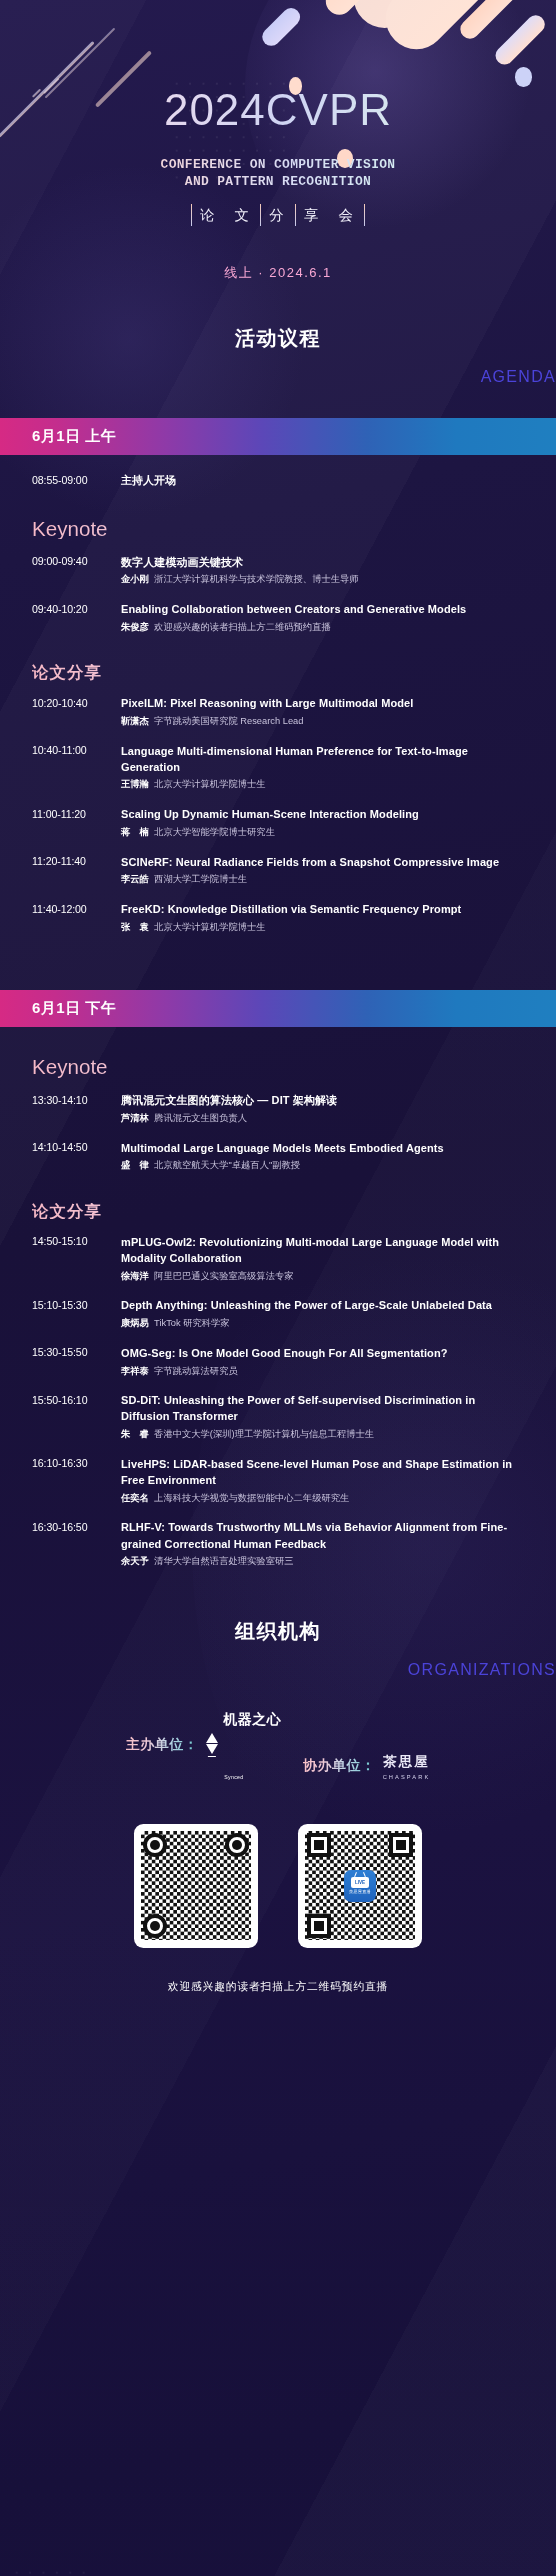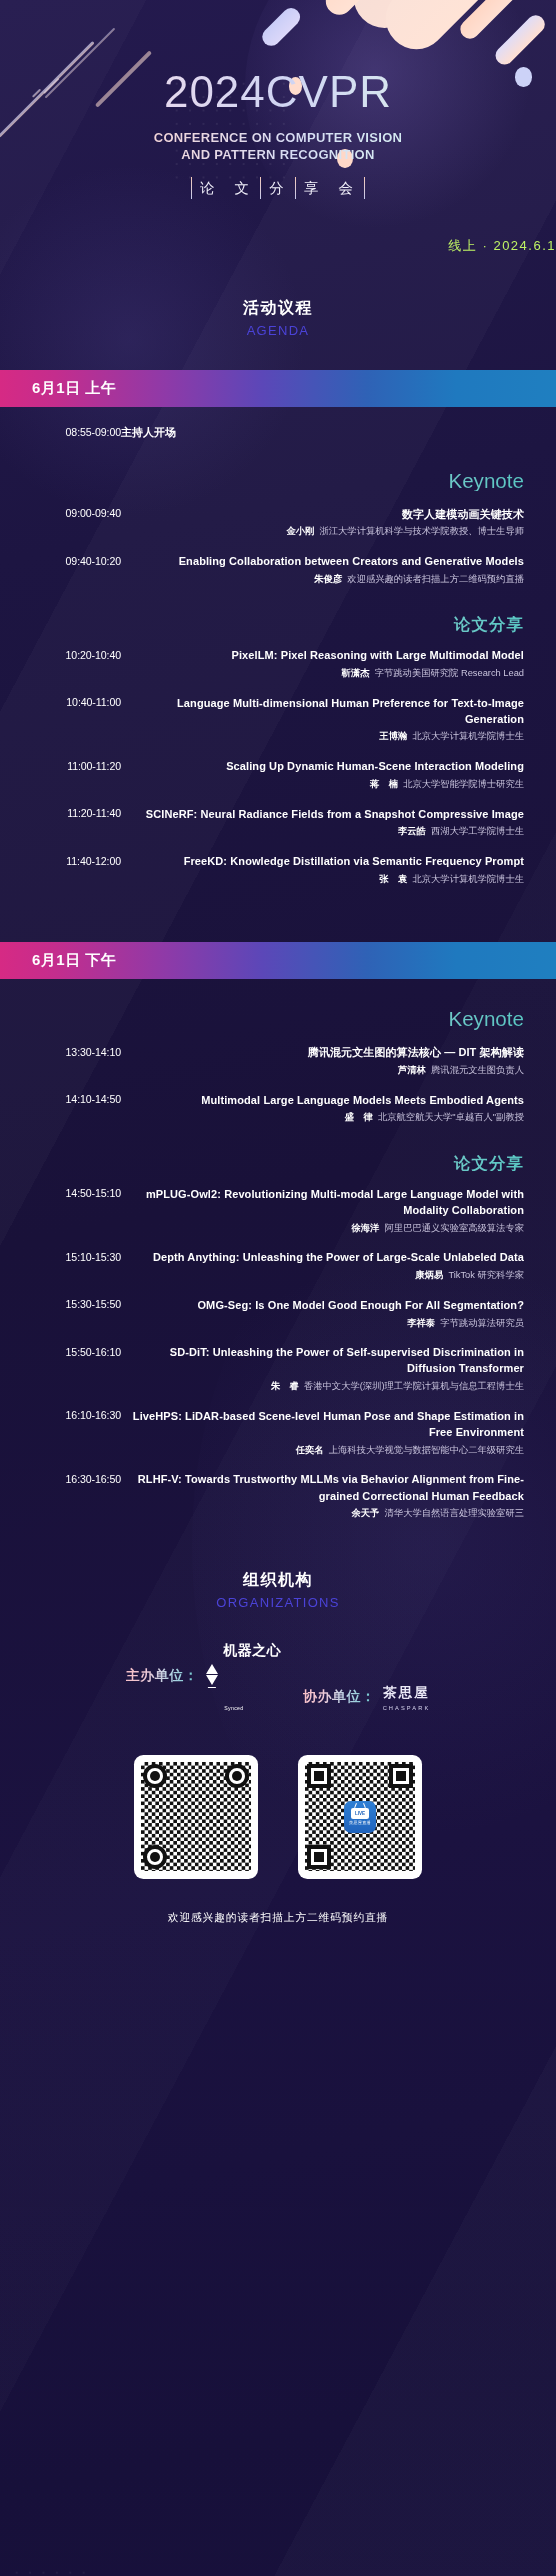--- a/index.html
+++ b/index.html
@@ -70,84 +70,85 @@
   .splash { position: absolute; }
   .splash .bar {
     position: absolute; border-radius: 515px;
     transform: rotate(-45deg); transform-origin: center;
   }
 
   
   .content { position: relative; z-index: 5; }
 
   
-  .masthead { padding-top: 70px; text-align: center; }
+  .masthead { padding-top: 88px; text-align: center; }
   .title-main {
     font-size: 44px;
     letter-spacing: 1px;
     font-weight: 400;
     line-height: 1;
     background: linear-gradient(100deg,#ffd9c9 0%,#e7d9ee 28%,#cfd4f3 52%,#d9e9ef 74%,#ffdfd0 100%);
     -webkit-background-clip: text; background-clip: text; color: transparent;
   }
   .title-sub {
-    margin-top: 15px;
+    margin-top: 24px;
     font-size: 13px;
     font-weight: bold;
     letter-spacing: 0.3px;
     line-height: 1.34;
     background: linear-gradient(96deg,#ffcbb6 0%,#f3d3d6 26%,#d8dcf4 52%,#d4eef1 76%,#e3f3f2 100%);
-    -webkit-background-clip: text; background-clip: text; color: transparent;
+    -webkit-background-clip: text; background-clip: text; color: transparent; font-family: Liberation Mono, monospace;
   }
   .title-cn {
     margin-top: 13.4px;
     display: flex; justify-content: center; align-items: center;
     gap: 0;
   }
   .title-cn .ch {
     font-size: 14.4px; color: #f2f1fb; letter-spacing: 3.1px;
     padding: 0 8.2px; line-height: 1;
   }
   .title-cn .bar-sep {
     display:inline-block; width: 0.8px; height: 21.6px;
     background: linear-gradient(180deg, rgba(255,210,190,.95), rgba(205,210,245,.95));
   }
   .venue-line {
     margin-top: 38px;
-    text-align: right;
+    text-align: center;
     font-size: 13px;
-    color: #bef264;
+    color: #f9a8d4;
     letter-spacing: 1.5px;
     font-weight: 300;
   }
 
   
   .sec-title-wrap { text-align: center; margin-top: 43px; }
   .sec-title-cn {
-    font-size: 16px; font-weight: bold; color: #ffffff; letter-spacing: 1.5px;
+    font-size: 20px; font-weight: bold; color: #ffffff; letter-spacing: 1.5px;
   }
   .sec-title-en {
-    margin-top: 4px; font-size: 13px; letter-spacing: 1.3px;
+    margin-top: 16px; font-size: 16px; letter-spacing: 1.3px;
     color: #4b43d8;
+    text-align: right;
   }
 
   
   .day-banner {
     margin-top: 32px;
     height: 37px;
     display: flex; align-items: center;
     padding-left: 32px;
     background: linear-gradient(90deg,#d62a84 0%,#c42d8d 10%,#8e3aa8 30%,#5c47b8 47%,#2f62b6 66%,#1f79bf 82%,#1f7fc0 100%);
   }
   .day-banner-text {
     color:#ffffff; font-size: 15px; font-weight: bold; letter-spacing: 0.5px;
   }
 
   
-  .agenda { padding: 0 32px; text-align: right; }
+  .agenda { padding: 0 32px; }
 
   .group-label {
     margin-top: 30px; margin-bottom: 6.2px;
     font-size: 20.6px; font-weight: 400; line-height: 1;
     background: linear-gradient(96deg,#f6b9c6 0%,#eec3d5 22%,#bfd0e4 52%,#74c9c9 80%,#59c6c2 100%);
     -webkit-background-clip: text; background-clip: text; color: transparent;
   }
   .group-label.cn {
     font-size: 16.5px; font-weight: bold; letter-spacing: 1px;
   }

